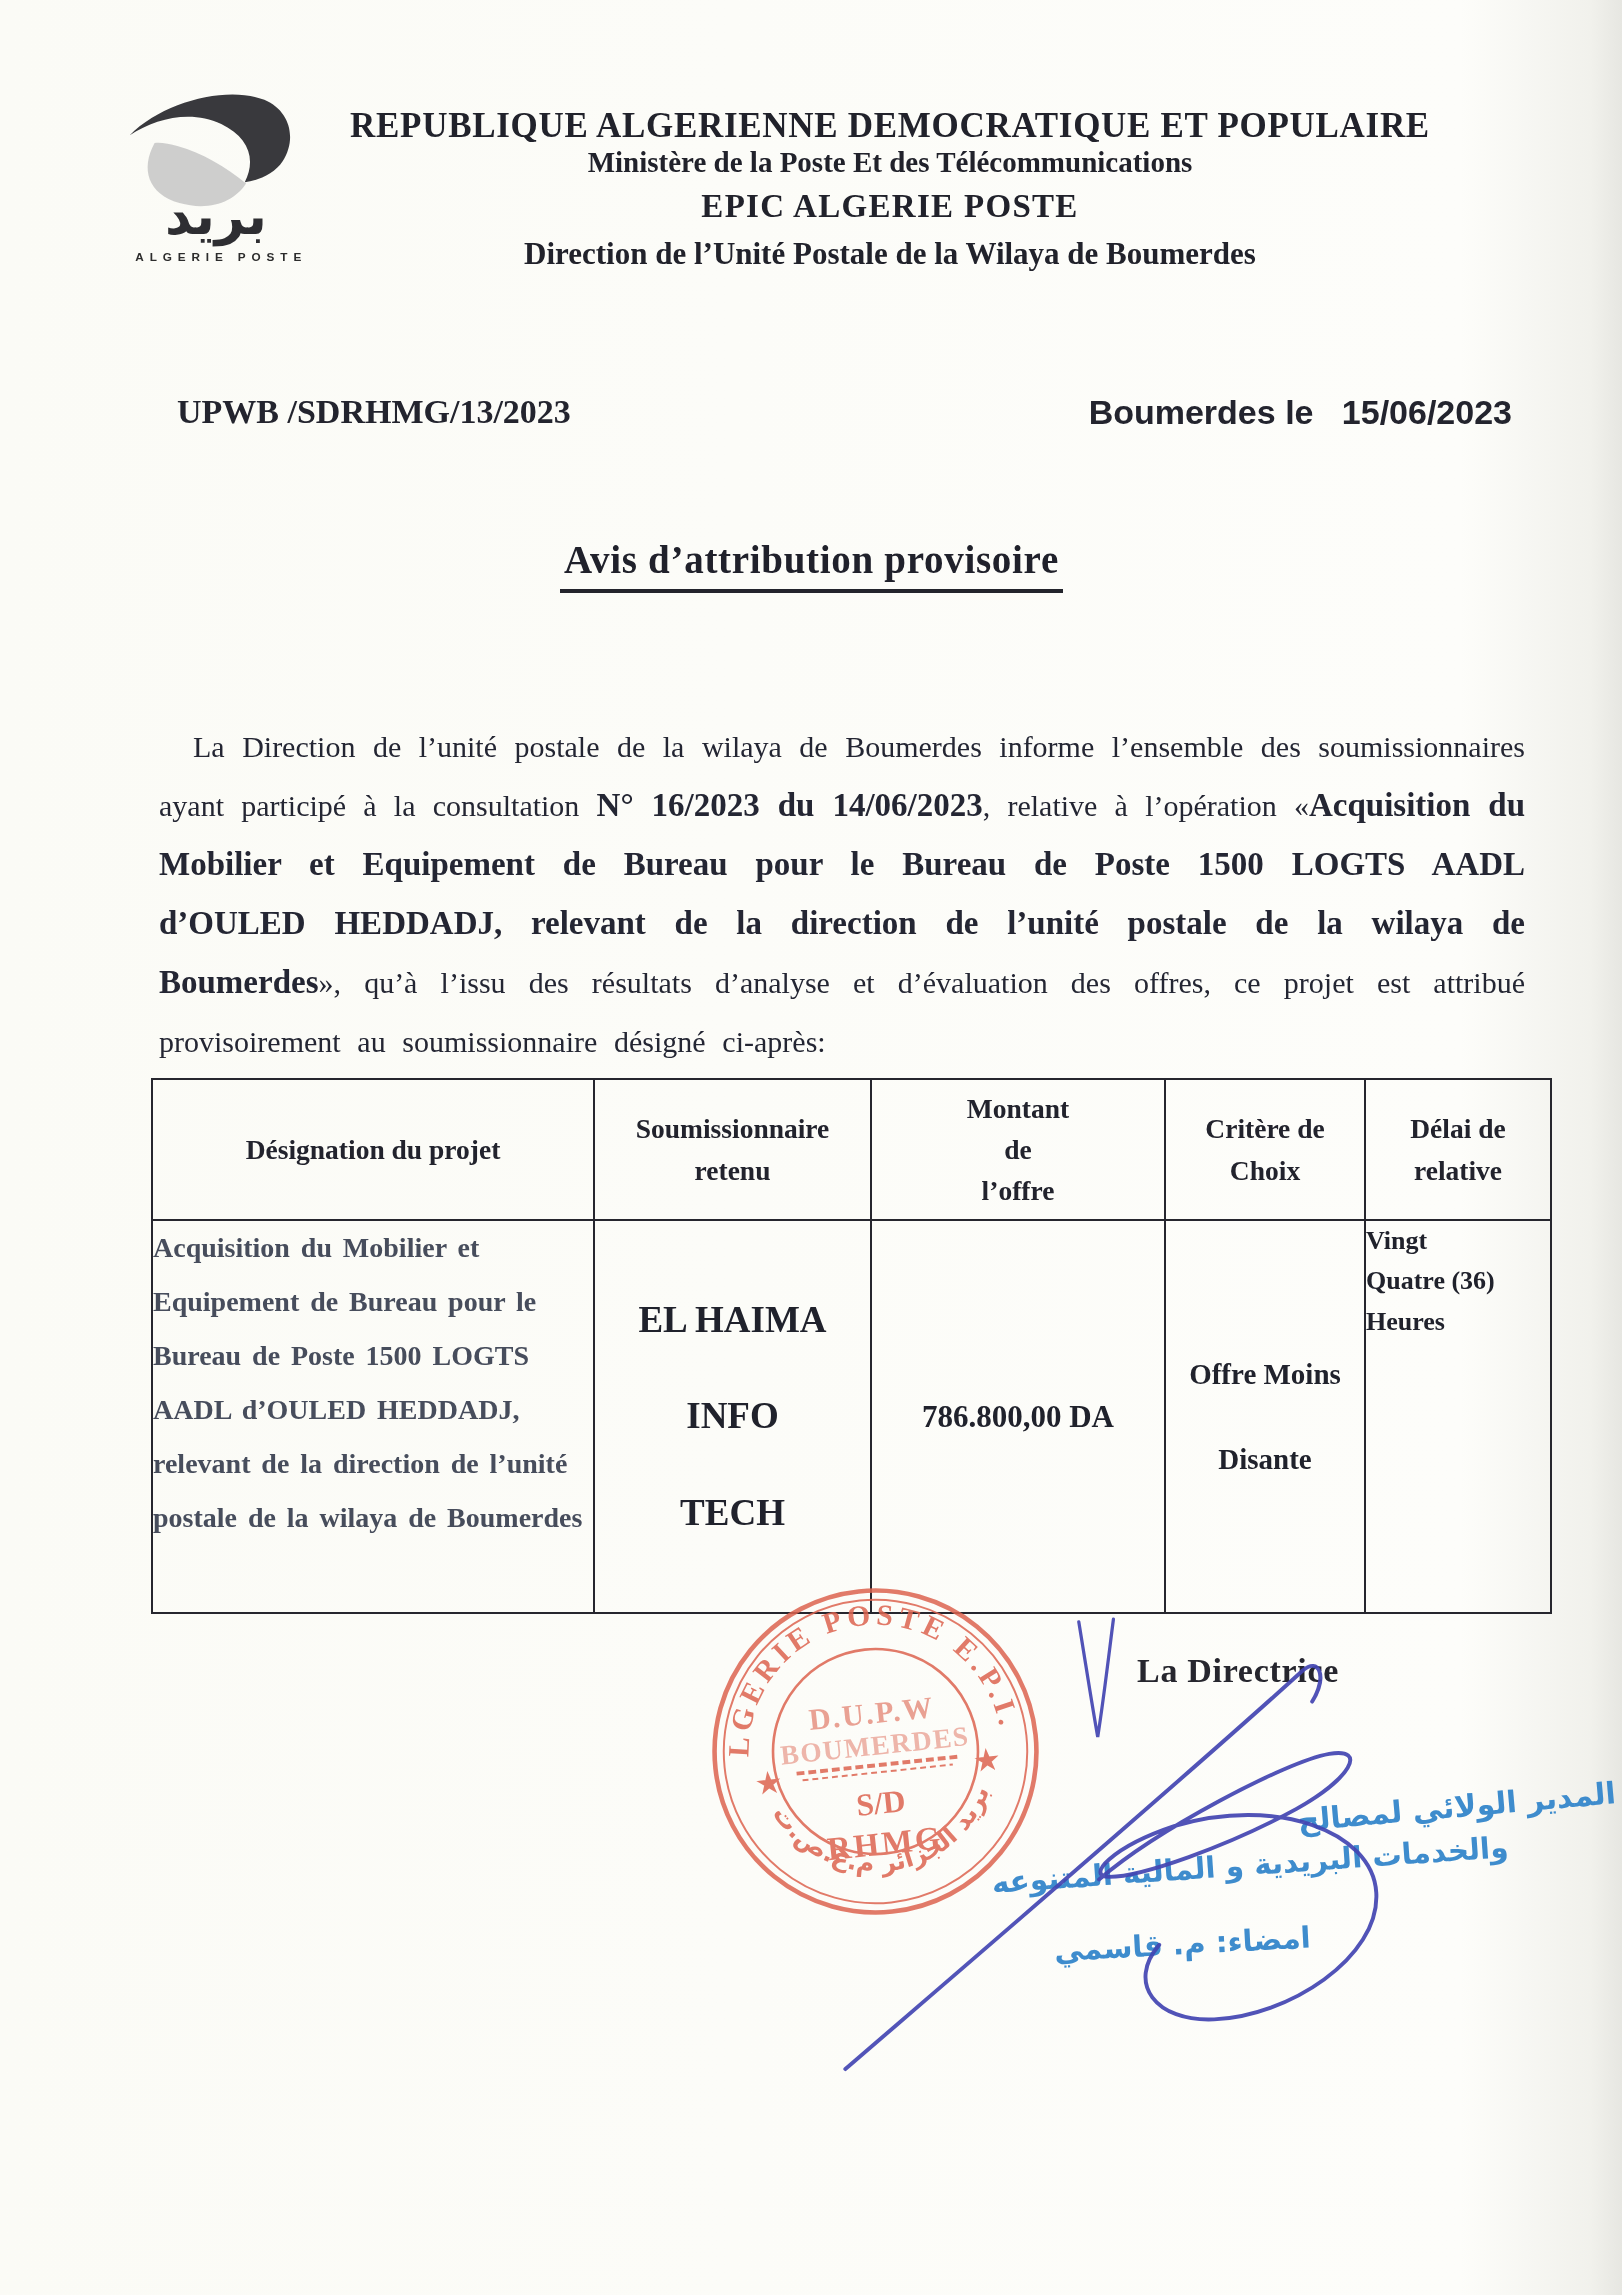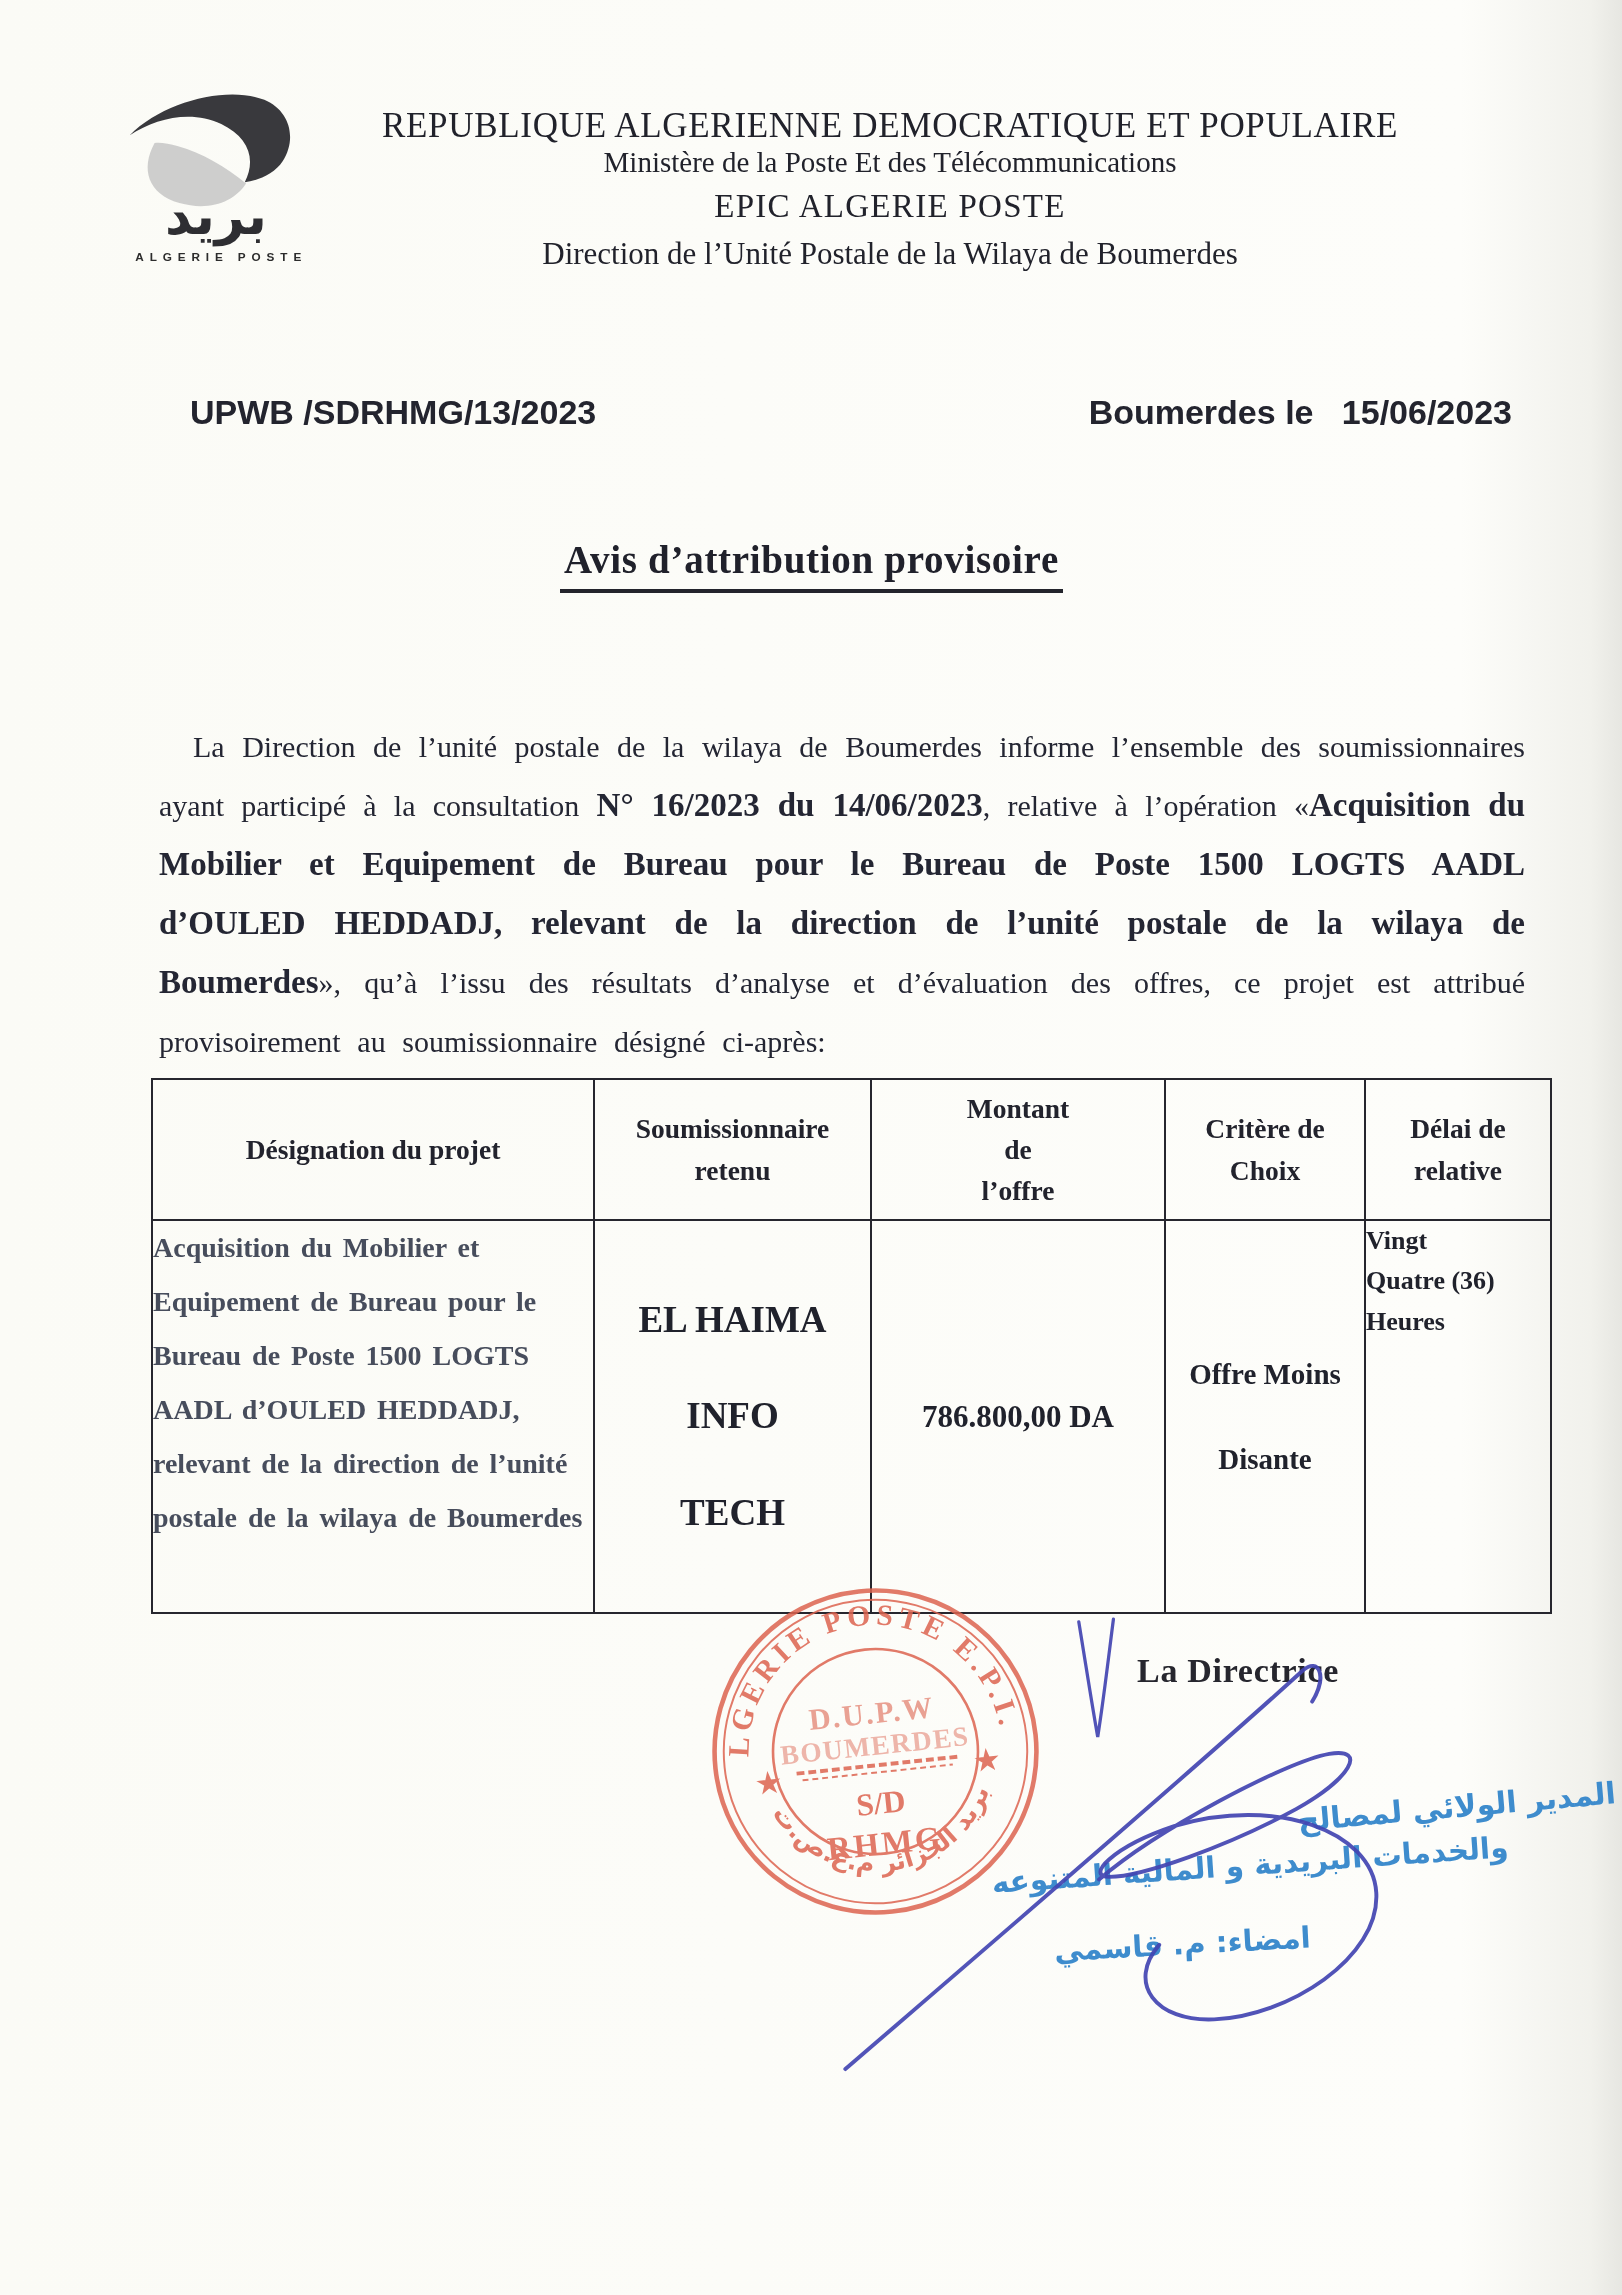--- a/index.html
+++ b/index.html
@@ -3,29 +3,29 @@
 <meta charset="utf-8">
 <style>
   html,body{margin:0;padding:0;background:#888;}
   .page{
     position:relative;width:1623px;height:2295px;margin:0 auto;
     background:linear-gradient(90deg,#fbfbf6 0%,#fdfdfa 90%,#f1f1ec 98%,#e6e6e1 100%);
     font-family:"Liberation Serif",serif;color:#1e1f28;overflow:hidden;
   }
   
   .logo{position:absolute;left:118px;top:77px;width:196px;height:196px;}
-  .htext{position:absolute;left:275px;top:106px;width:1230px;text-align:center;font-weight:normal;color:#21222b;}
+  .htext{position:absolute;left:275px;top:106px;width:1230px;text-align:center;font-weight:bold;color:#21222b;}
   .h1{font-size:35px;letter-spacing:0.7px;}
   .h2{font-size:29px;margin-top:0;}
   .h3{font-size:33px;margin-top:9.2px;letter-spacing:1.3px;}
   .h4{font-size:31px;margin-top:10.5px;}
   
   .ref{position:absolute;top:393px;font-family:"Liberation Sans",sans-serif;font-weight:bold;
        font-size:34px;color:#23242e;white-space:pre;}
-  .ref-left{left:190px;}
+  .ref-left{left:177px;font-family:Liberation Serif, serif;}
   .ref-right{right:111px;}
   
   .title-wrap{position:absolute;left:0;top:537px;width:1623px;text-align:center;}
   .title-inner{display:inline-block;font-weight:bold;font-size:39px;color:#20212b;
        padding:0 3.9px 6.5px 3.9px;border-bottom:4.6px solid #23242c;letter-spacing:0.7px;font-family:Liberation Serif, serif;}
   
   .par{position:absolute;left:159px;top:687px;width:1366px;font-size:30px;line-height:59px;
        text-align:justify;text-indent:34px;word-spacing:9.2px;color:#242633;}
   .seg-b{font-weight:bold;font-size:33px;}
   

